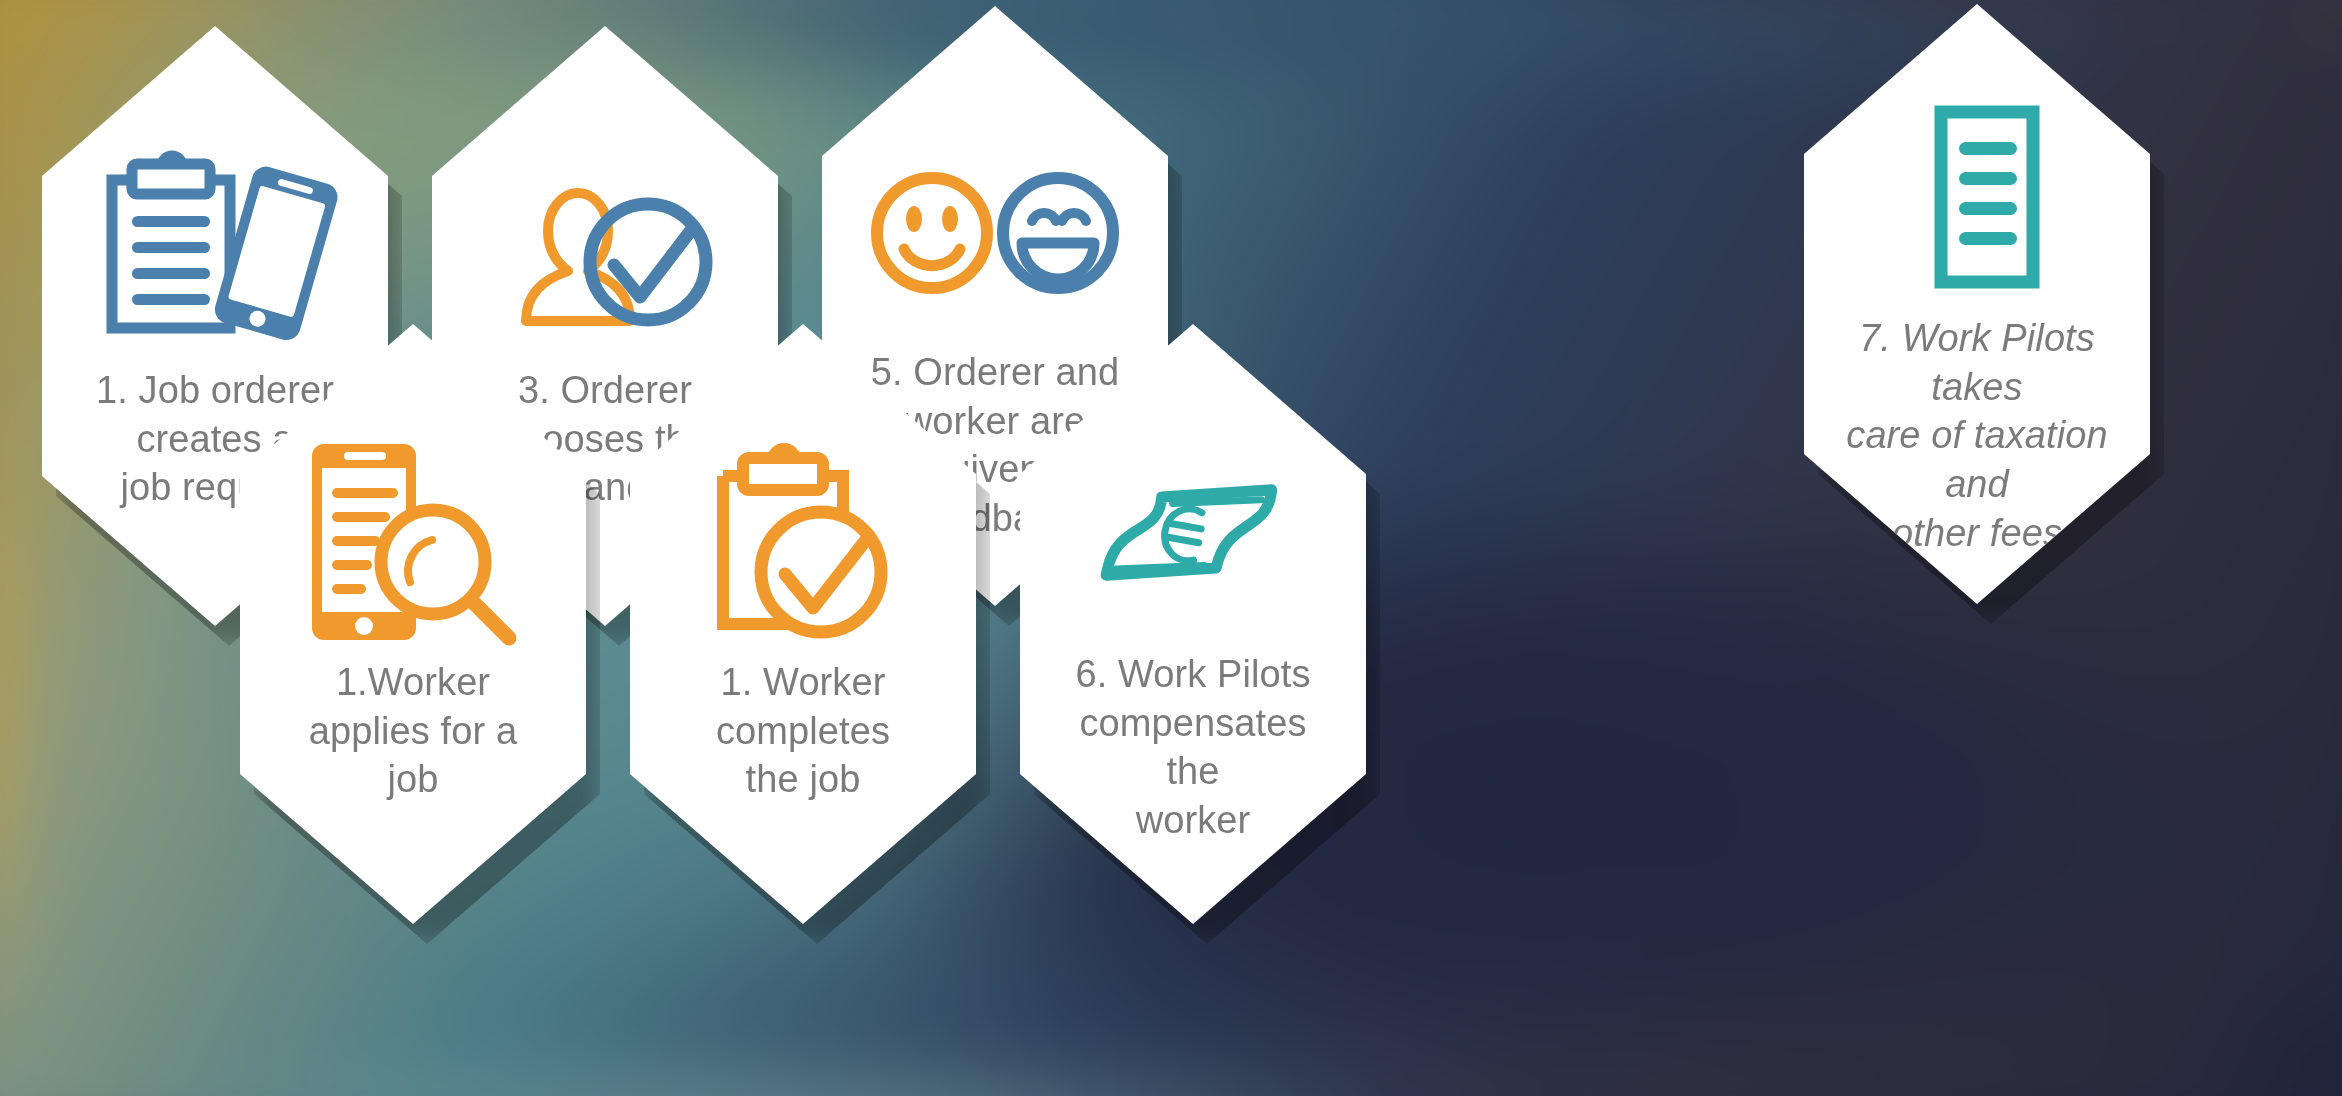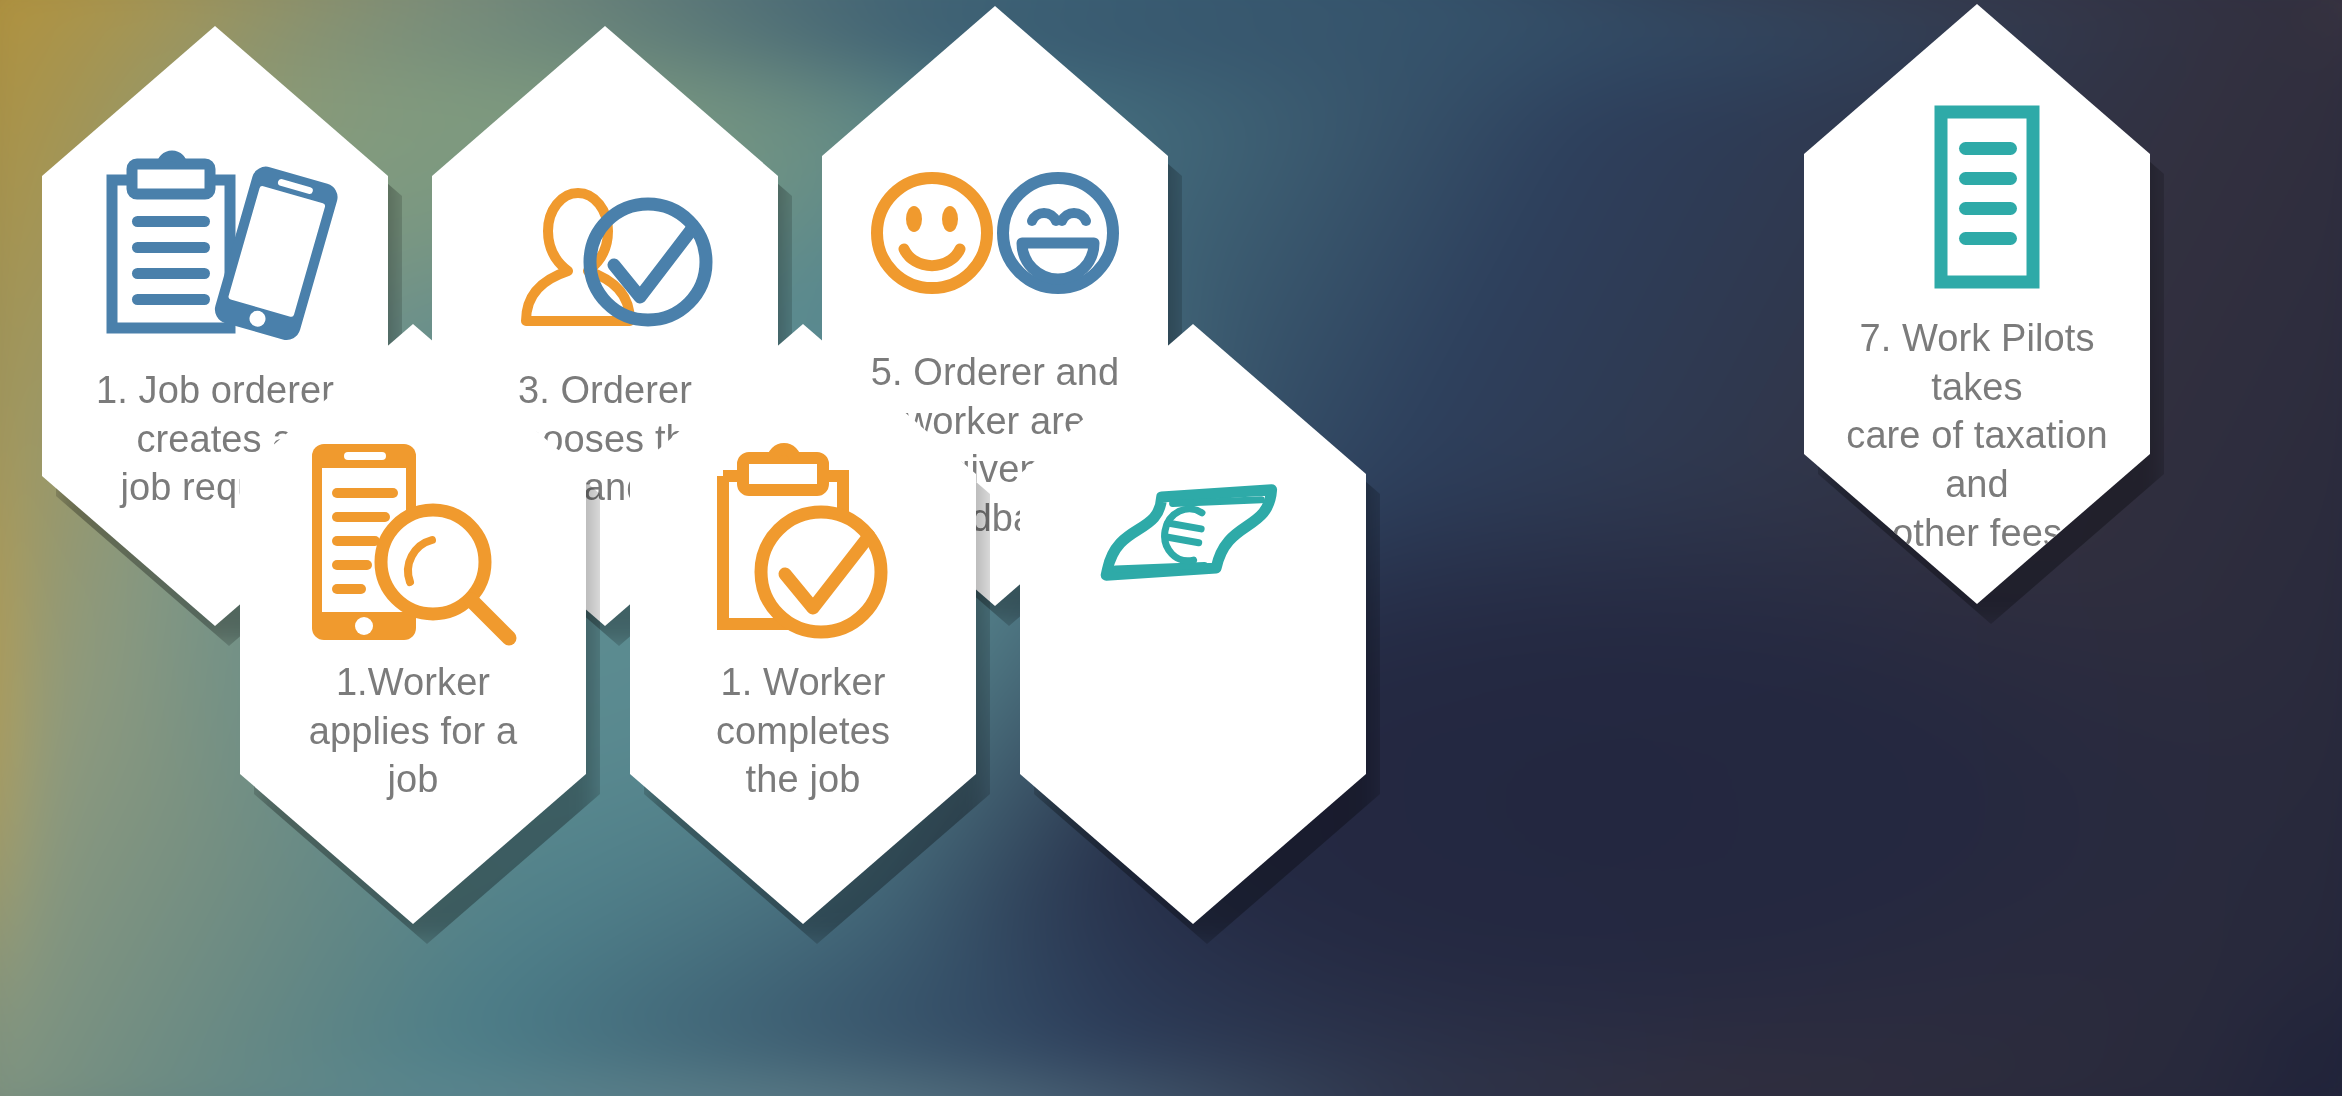--- a/index.html
+++ b/index.html
@@ -146,21 +146,21 @@
         <path d="M192 58 a13 13 0 0 1 24 0" stroke="#4a80ab" stroke-width="10" stroke-linecap="round" fill="none"></path>
         <path d="M152 80 h72 a36 36 0 0 1 -72 0 z" stroke="#4a80ab" stroke-width="11" stroke-linejoin="round" fill="none"></path>
       </svg>
     </div>
     <div class="hex-label">5. Orderer and
 worker are given
 feedback</div>
   </div>
 
   <div class="hex-shadow" style="left:1818px; top:24px; width:346px; height:600px;"></div>
-  <div class="hex row-top" style="left:1804px; top:4px; width:346px; height:600px; padding-top:80px;">
+  <div class="hex row-top" style="left:1804px; top:4px; width:346px; height:600px; padding-top:80px;font-style:italic;">
     <div class="hex-icon">
       <svg width="160" height="190" viewBox="0 0 160 190" fill="none">
         <rect x="44" y="8" width="92" height="170" stroke="#2eaaa8" stroke-width="13" fill="none"></rect>
         <rect x="62" y="38" width="58" height="13" rx="6.5" fill="#2eaaa8"></rect>
         <rect x="62" y="68" width="58" height="13" rx="6.5" fill="#2eaaa8"></rect>
         <rect x="62" y="98" width="58" height="13" rx="6.5" fill="#2eaaa8"></rect>
         <rect x="62" y="128" width="58" height="13" rx="6.5" fill="#2eaaa8"></rect>
       </svg>
     </div>
     <div class="hex-label">7.  Work Pilots takes
@@ -223,15 +223,18 @@
         <path d="M84 62 L 170 40" stroke="#2eaaa8" stroke-width="7" stroke-linecap="round" transform="rotate(12 107 90) translate(0 18)"></path>
         <path d="M42 138 L 128 116" stroke="#2eaaa8" stroke-width="7" stroke-linecap="round" transform="rotate(12 107 90) translate(0 18)"></path>
 
         <g transform="translate(98 106) rotate(10)">
           <path d="M14 -24 a24 26 0 1 0 0 48" stroke="#2eaaa8" stroke-width="7" stroke-linecap="round" fill="none"></path>
           <path d="M-18 -8 h34" stroke="#2eaaa8" stroke-width="7" stroke-linecap="round"></path>
           <path d="M-18 6 h34" stroke="#2eaaa8" stroke-width="7" stroke-linecap="round"></path>
         </g>
       </svg>
     </div>
+    <div class="hex-label">6. Work Pilots
+compensates the
+worker</div>
   </div>
 
 </div>
 
 </body></html>

